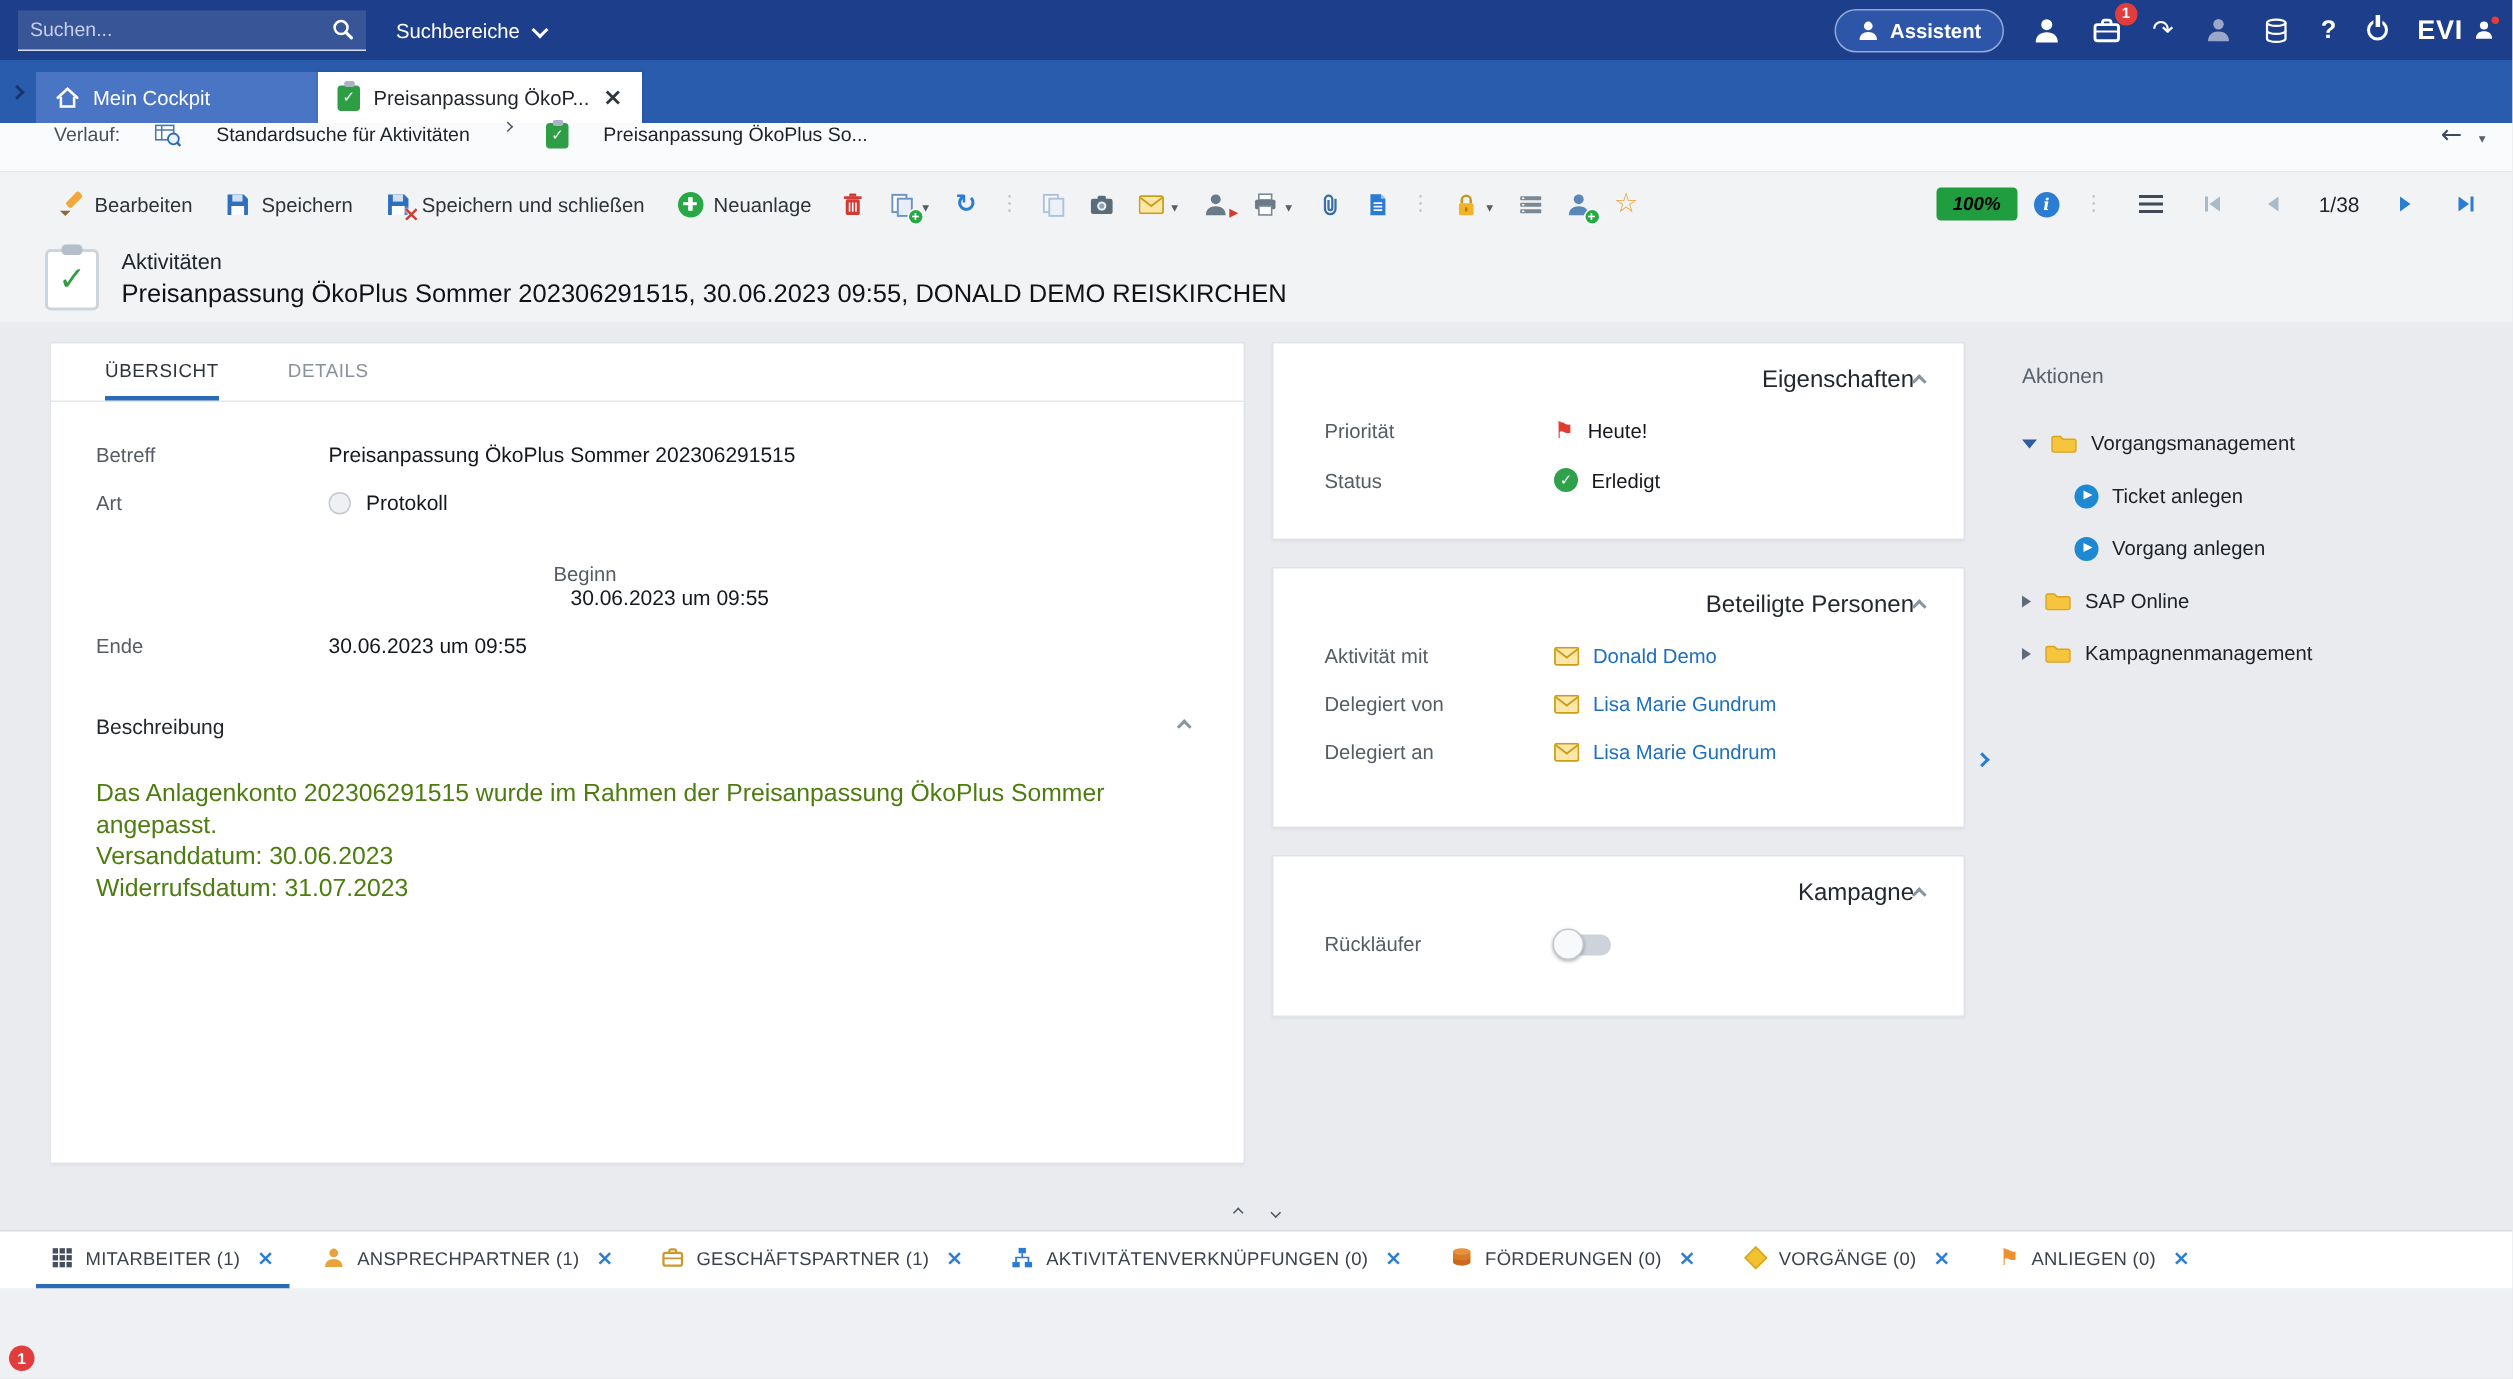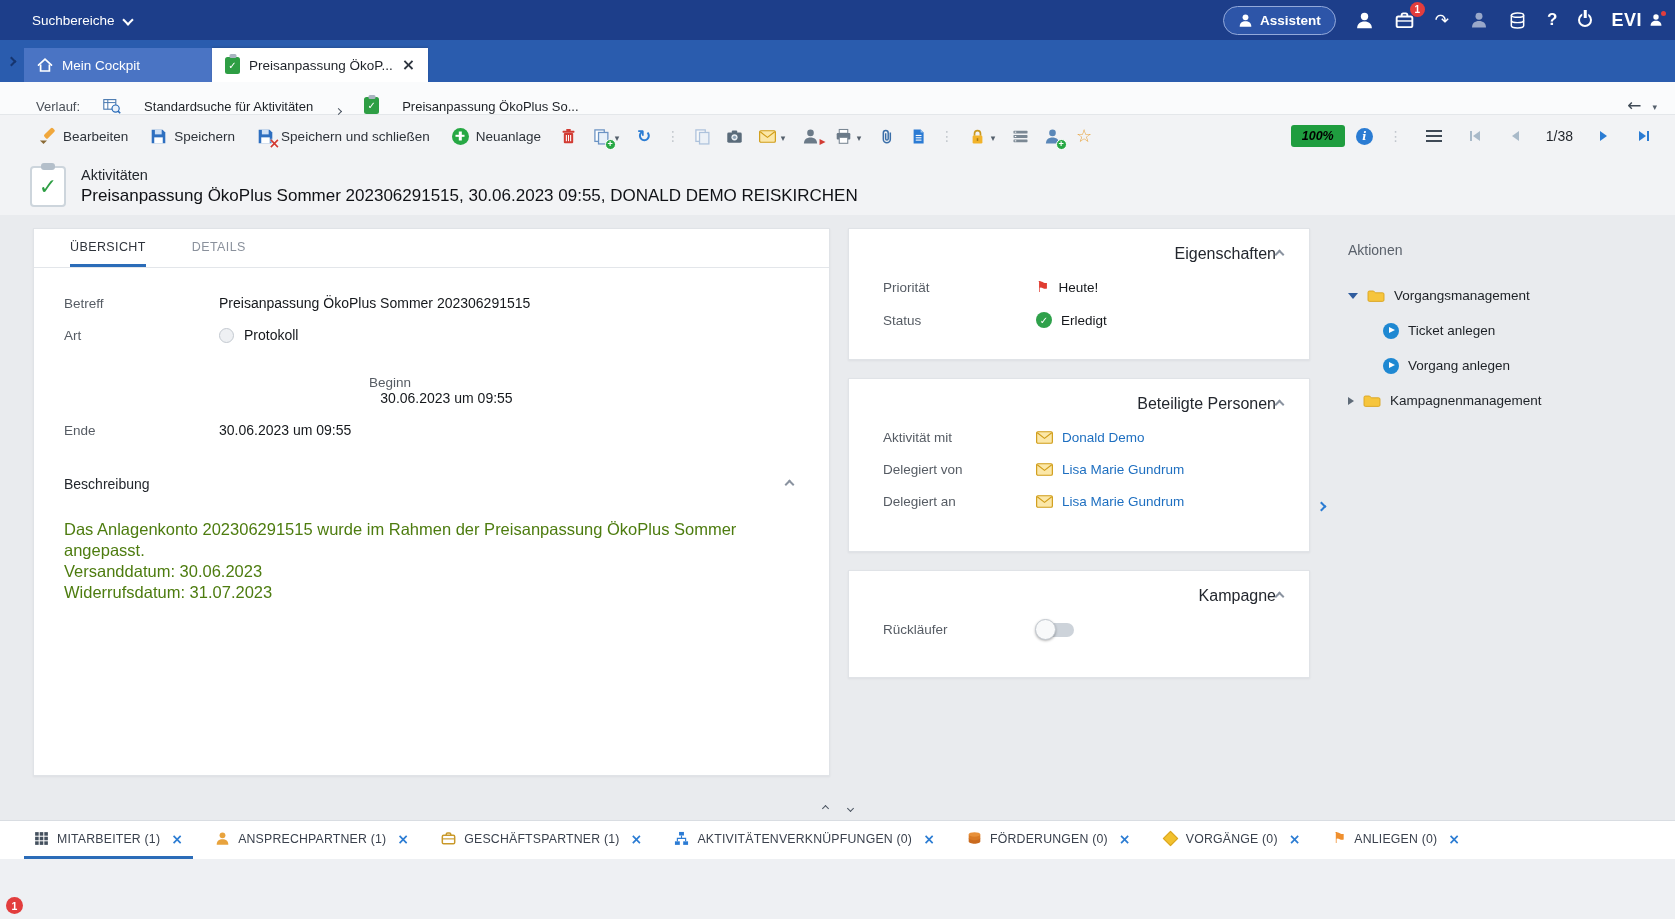--- a/index.html
+++ b/index.html
@@ -57,21 +57,21 @@
 .scrollchev{align-self:center;margin:0 9px 0 2px;}
 .wtab{height:34px;display:flex;align-items:center;gap:9px;padding:0 13px;font-size:13.5px;cursor:pointer;}
 .wtab.cockpit{background:#4a74c4;color:#fff;min-width:188px;}
 .wtab.active{background:#fff;color:#1f2329;min-width:198px;box-shadow:0 -1px 2px rgba(0,0,0,.15);}
 .wtab .close{margin-left:auto;}
 .clipb{position:relative;width:15px;height:17px;background:#2e9e44;border-radius:2.5px;flex:none;}
 .clipb::before{content:"";position:absolute;top:-2.5px;left:50%;transform:translateX(-50%);width:7px;height:4px;background:#a9b4c0;border-radius:1.5px;}
 .clipb::after{content:"\2713";position:absolute;inset:0;display:flex;align-items:center;justify-content:center;color:#fff;font-size:10px;font-weight:bold;font-family:"DejaVu Sans",sans-serif;}
 
 
-.crumbrow{position:absolute;left:0;top:82px;right:0;height:33px;background:#fafbfc;border-bottom:1px solid #e4e7ea;display:flex;align-items:flex-end;gap:23px;padding:0 18px 0 36px;font-size:13px;}
+.crumbrow{position:absolute;left:0;top:82px;right:0;height:33px;background:#fafbfc;border-bottom:1px solid #e4e7ea;display:flex;align-items:flex-start;gap:23px;padding:0 18px 0 36px;font-size:13px;}
 .crumb-label{color:#4a5058;}
 .crumb-item{color:#1d2126;cursor:pointer;}
 .crumb-right{margin-left:auto;display:flex;align-items:center;gap:8px;}
 
 
 .toolbar{position:absolute;left:0;top:115px;right:0;height:42px;background:#f2f3f5;display:flex;align-items:center;gap:2px;padding:0 16px 0 30px;}
 .tbtn{gap:7px;height:30px;padding:0 10px;font-size:13.5px;color:#2e333a;}
 .ibtn{width:30px;height:30px;justify-content:center;position:relative;}
 .ibtn.wdd{width:42px;gap:2px;}
 .ibtn.dim{opacity:.5;}
@@ -297,20 +297,26 @@
         <line x1="4.8" y1="1.6" x2="4.8" y2="11.2" stroke="#4a7ab0"></line>
         <circle cx="12.6" cy="10.6" r="3.6" fill="#eaf2fb" stroke="#2b6cb8" stroke-width="1.2"></circle>
         <line x1="15.1" y1="13.1" x2="17.2" y2="15.2" stroke="#2b6cb8" stroke-width="1.6"></line>
       </symbol>
 </defs>
 </svg>
 
 <div class="app">
 
   <header class="topbar">
+    <div class="search-box">
+      <input type="text" placeholder="Suchen..." style="">
+      <svg width="15" height="15" style="color:#fff">
+          <use href="#s-mag"></use>
+        </svg>
+    </div>
     <div class="suchbereiche">
       <span>Suchbereiche</span>
       <span class="chev down white big"></span>
     </div>
     <div class="topbar-right">
       <button class="assistent-btn">
         <svg width="15" height="15" style="color:#fff">
             <use href="#s-person"></use>
           </svg>
         <span>Assistent</span>
@@ -653,20 +659,27 @@
         </div>
         <div class="titem child">
           <span class="play"></span>
           <span>Vorgang anlegen</span>
         </div>
         <div class="titem">
           <span class="tri-right2"></span>
           <svg width="18" height="14">
               <use href="#s-folder"></use>
             </svg>
+          <span>SAP Online</span>
+        </div>
+        <div class="titem">
+          <span class="tri-right2"></span>
+          <svg width="18" height="14">
+              <use href="#s-folder"></use>
+            </svg>
           <span>Kampagnenmanagement</span>
         </div>
       </div>
     </aside>
   </div>
 
   <span class="panel-handle chev right blue"></span>
 
   <div class="splitctl">
     <span class="chev up gray sm"></span>

